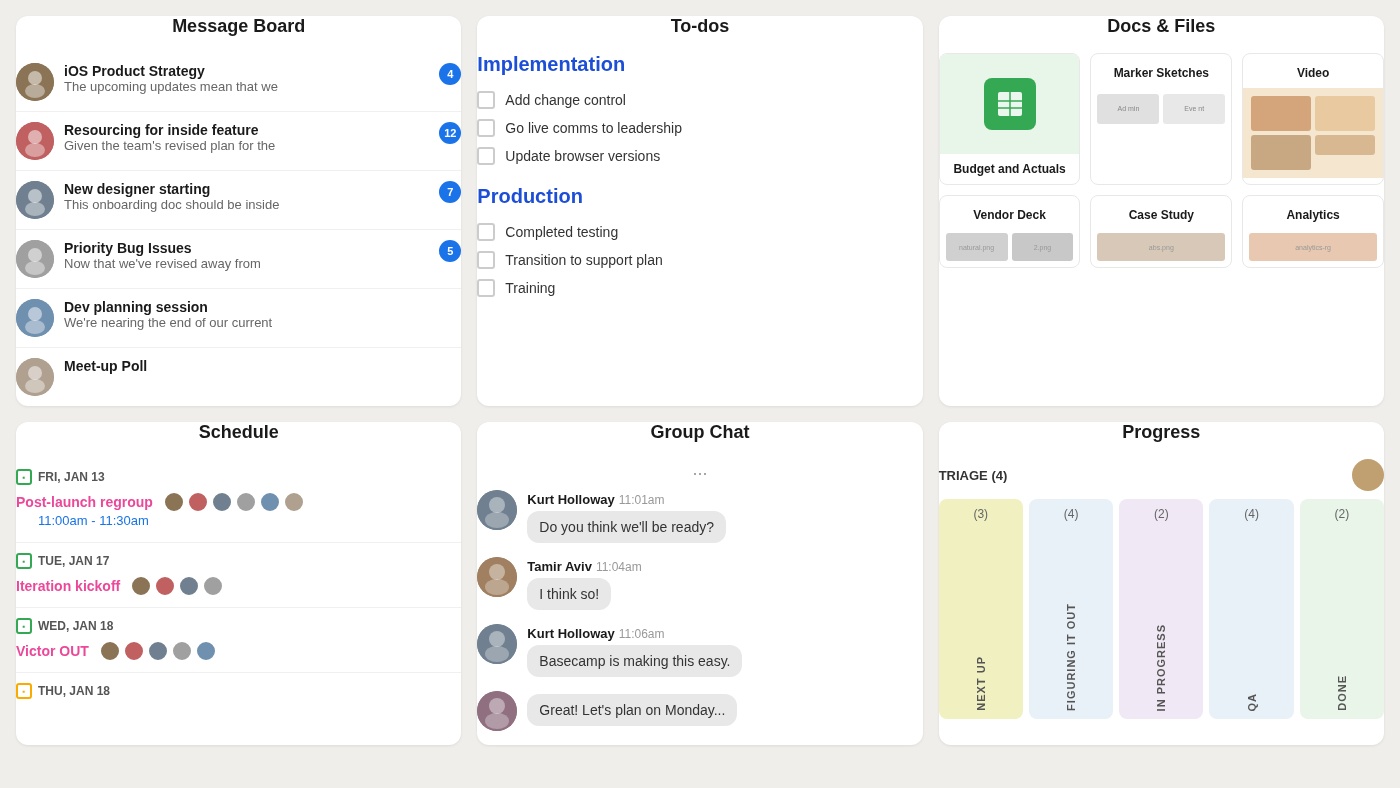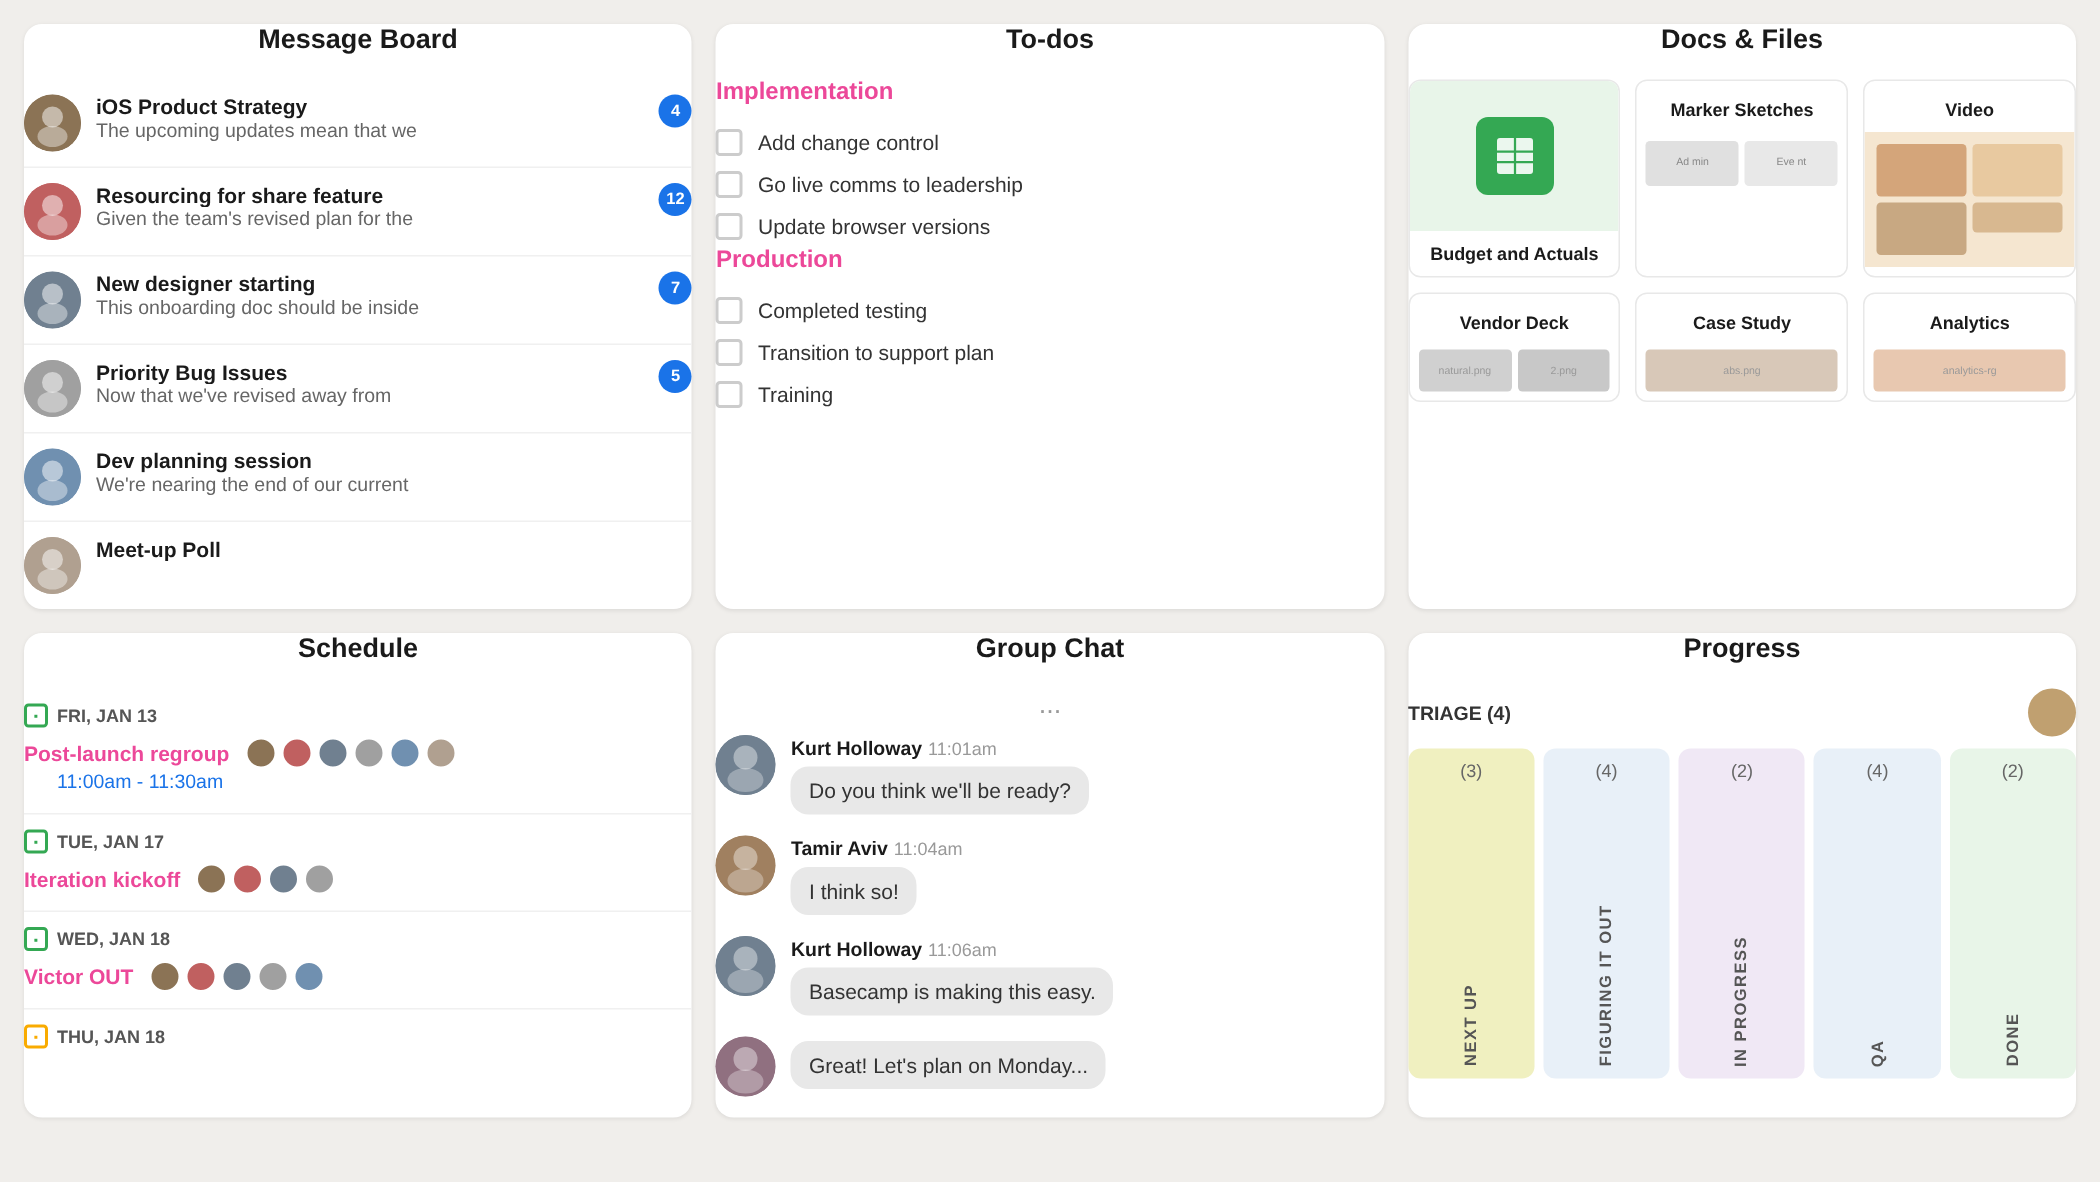--- a/index.html
+++ b/index.html
@@ -77,24 +77,24 @@
       font-weight: 700;
       display: flex;
       align-items: center;
       justify-content: center;
       flex-shrink: 0;
     }
 
     
     .todo-section-title {
       font-weight: 700;
-      font-size: 16px;
+      font-size: 20px;
       margin-bottom: 10px;
       margin-top: 6px;
-      color: #ec4899;
+      color: #1d4ed8;
     }
     .todo-item {
       display: flex;
       align-items: center;
       gap: 10px;
       padding: 5px 0;
       font-size: 14px;
       color: #333;
       cursor: pointer;
     }
@@ -367,21 +367,21 @@
         </div>
         <div class="message-item">
           <div class="avatar" style="background: rgb(192, 96, 96); overflow: hidden; padding: 0px;">
             <svg width="38" height="38" viewBox="0 0 38 38">
               <circle cx="19" cy="19" r="19" fill="#c06060"></circle>
               <circle cx="19" cy="15" r="7" fill="rgba(255,255,255,0.5)"></circle>
               <ellipse cx="19" cy="28" rx="10" ry="7" fill="rgba(255,255,255,0.4)"></ellipse>
             </svg>
           </div>
           <div class="message-content">
-            <div class="message-title">Resourcing for share feature</div>
+            <div class="message-title">Resourcing for inside feature</div>
             <div class="message-preview">Given the team's revised plan for the</div>
           </div>
           <div class="badge">12</div>
         </div>
         <div class="message-item">
           <div class="avatar" style="background: rgb(112, 128, 144); overflow: hidden; padding: 0px;">
             <svg width="38" height="38" viewBox="0 0 38 38">
               <circle cx="19" cy="19" r="19" fill="#708090"></circle>
               <circle cx="19" cy="15" r="7" fill="rgba(255,255,255,0.5)"></circle>
               <ellipse cx="19" cy="28" rx="10" ry="7" fill="rgba(255,255,255,0.4)"></ellipse>
@@ -445,21 +445,21 @@
           <span>Add change control</span>
         </div>
         <div class="todo-item">
           <div class="checkbox"></div>
           <span>Go live comms to leadership</span>
         </div>
         <div class="todo-item">
           <div class="checkbox"></div>
           <span>Update browser versions</span>
         </div>
-        <div class="todo-section-title" style="margin-top: 0;">Production</div>
+        <div class="todo-section-title" style="margin-top: 15px;">Production</div>
         <div class="todo-item">
           <div class="checkbox"></div>
           <span>Completed testing</span>
         </div>
         <div class="todo-item">
           <div class="checkbox"></div>
           <span>Transition to support plan</span>
         </div>
         <div class="todo-item">
           <div class="checkbox"></div>

